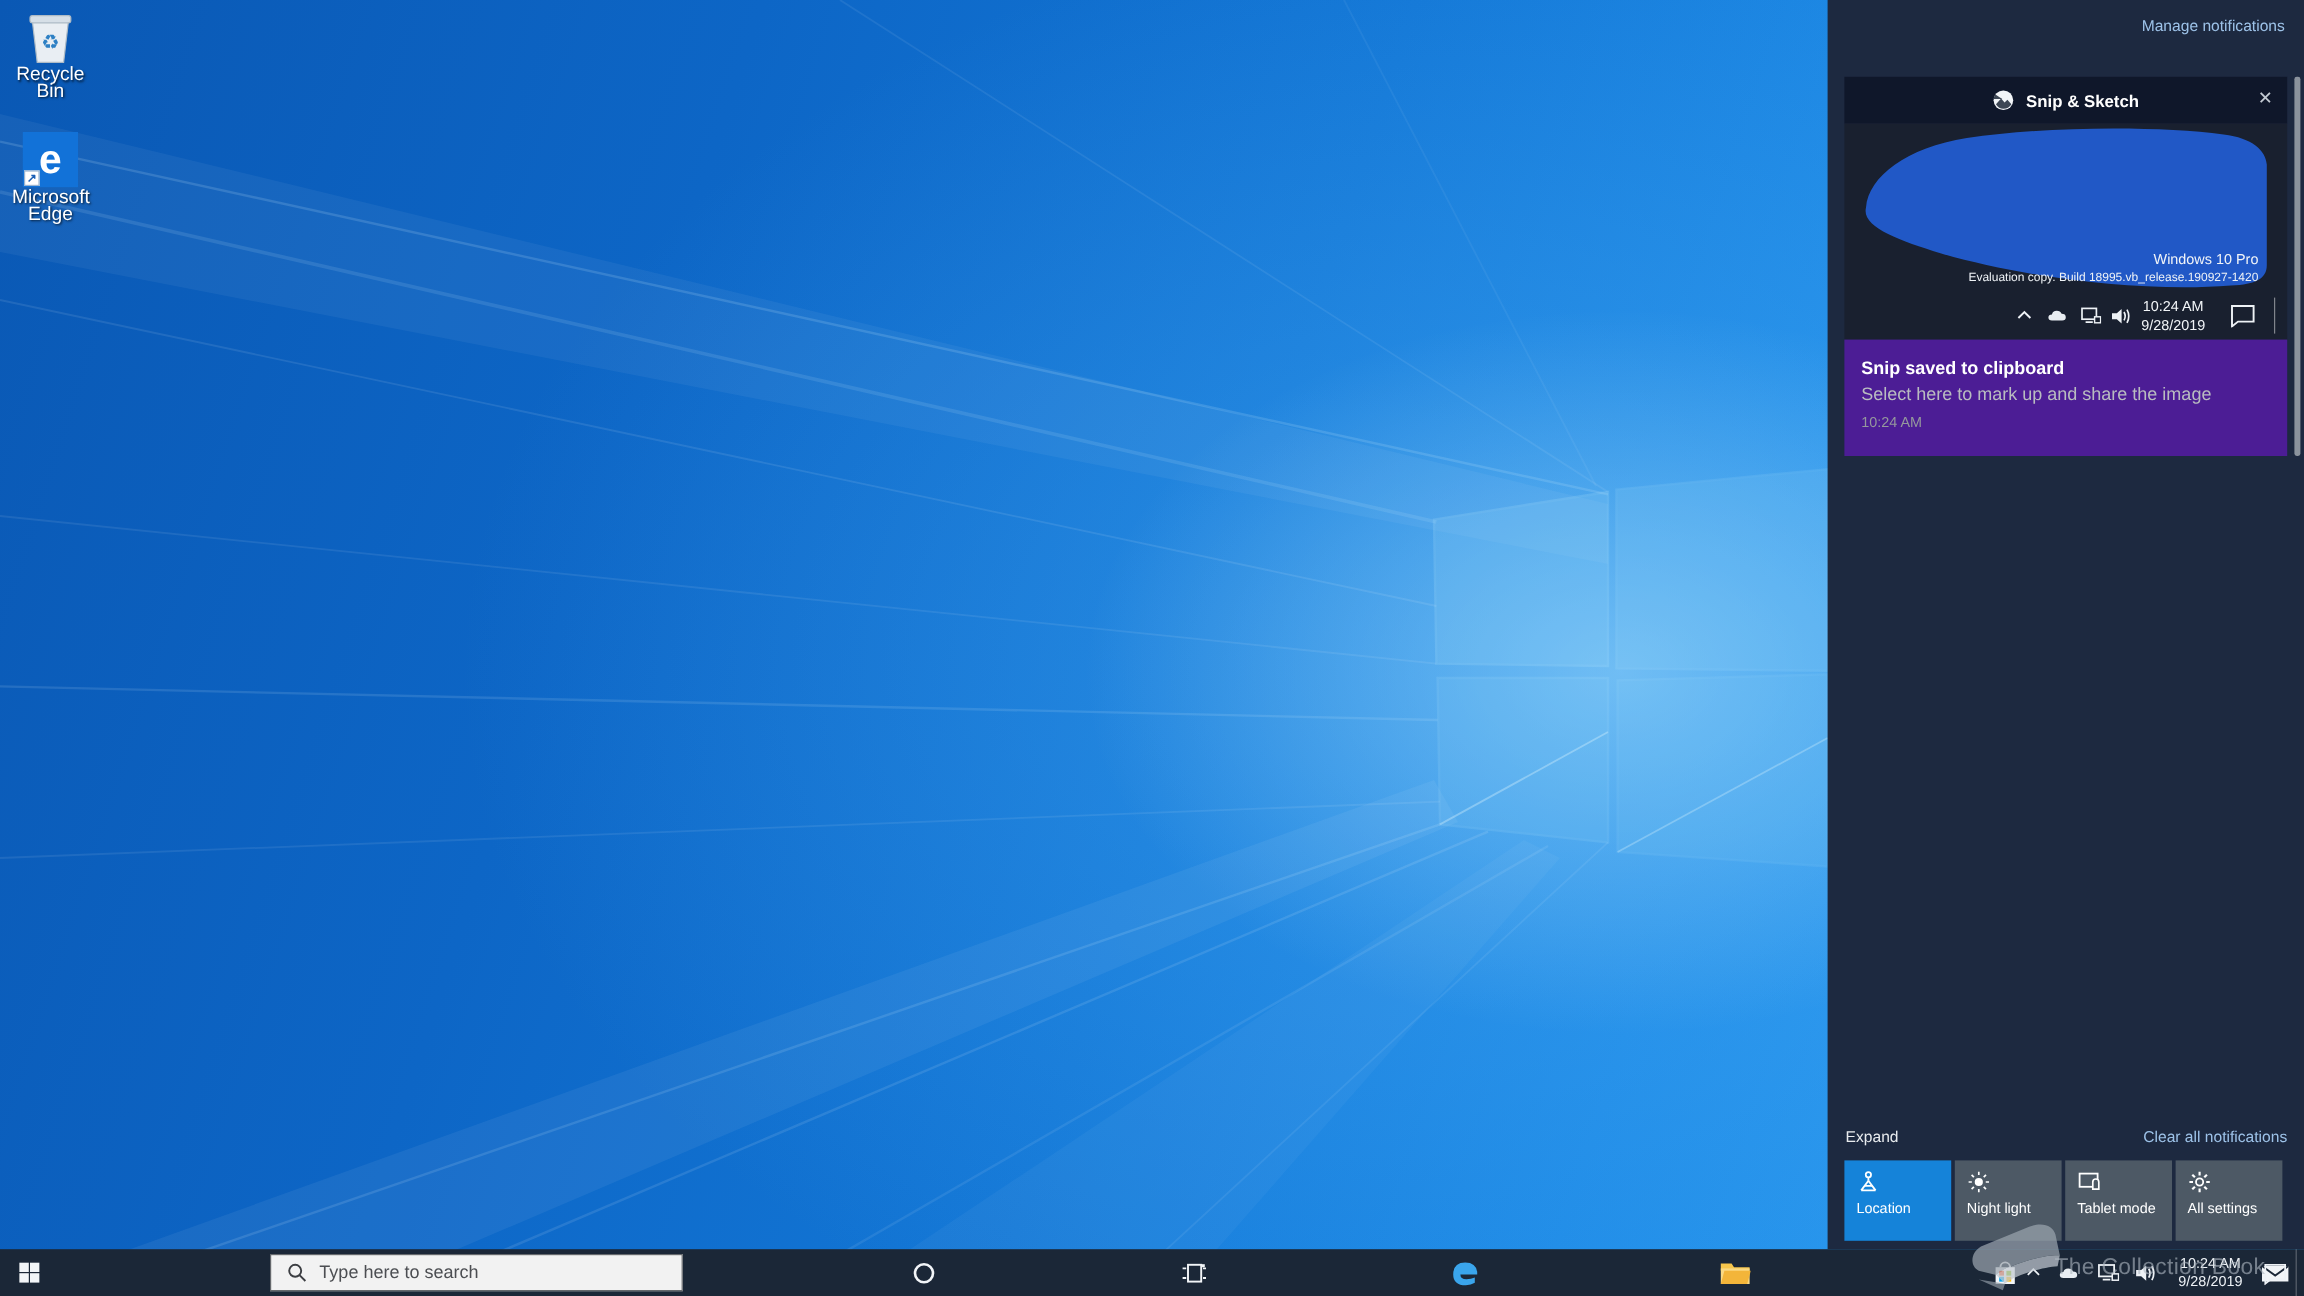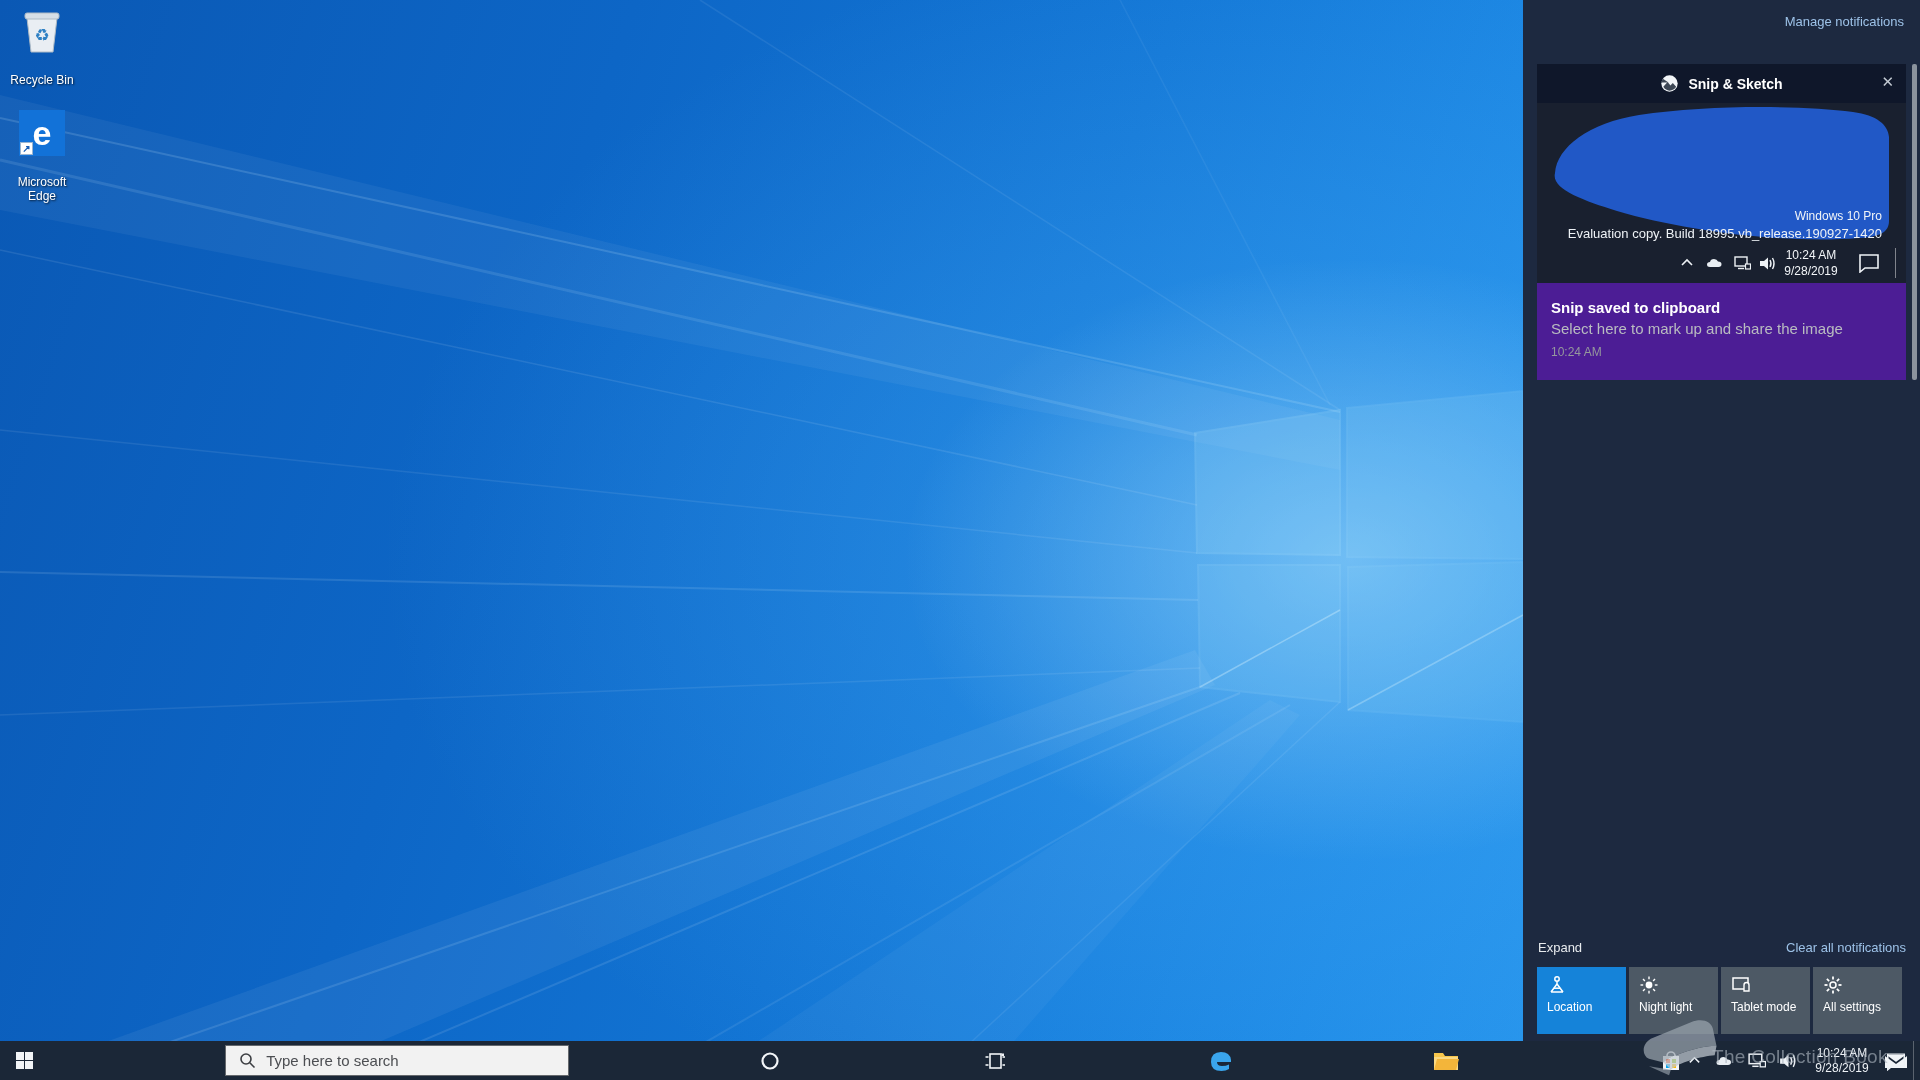--- a/index.html
+++ b/index.html
@@ -16,21 +16,21 @@
       radial-gradient(620px 420px at 1350px 560px, rgba(190,235,255,.45), rgba(190,235,255,0) 72%),
       radial-gradient(1250px 860px at 1320px 560px, rgba(70,170,245,.50), rgba(70,170,245,0) 75%),
       linear-gradient(108deg, #0a58b4 0%, #0d66c6 28%, #1377d6 52%, #1d8ae6 72%, #2b9bf0 92%, #31a1f2 100%);
   }
   .wallpaper-fx { position:absolute; inset:0; }
 
   
   .desk-icon { position:absolute; width:84px; text-align:center; cursor:default; }
   .desk-icon .ic { display:block; margin:0 auto; }
   .desk-icon .lbl {
-    margin-top:19px; font-size:12px; color:#fff; line-height:14px;
+    margin-top:2px; font-size:16px; color:#fff; line-height:14px;
     text-shadow:1px 1px 2px rgba(0,0,0,.75);
   }
   .edge-tile { position:relative; width:46px; height:46px; margin:0 auto; background:#1272d8; display:flex; align-items:center; justify-content:center; }
   .edge-tile .e { color:#fff; font-size:34px; font-weight:bold; line-height:1; }
   .shortcut-arrow {
     position:absolute; left:1px; bottom:1px; width:13px; height:13px; background:#fff;
     display:flex; align-items:center; justify-content:center;
     font-size:10px; color:#1b5fb5; font-weight:bold; border:1px solid #9ab4d0;
   }
 
@@ -38,21 +38,21 @@
   .action-center { position:absolute; left:1523px; top:0; width:397px; height:1041px; background:#1d2940; }
   .ac-manage { position:absolute; top:14px; right:16px; font-size:13px; color:#9dc2e8; cursor:pointer; }
   .ac-card { position:absolute; left:14px; top:64px; width:369px; }
   .ac-card-header {
     position:relative; height:39px; background:#0f172a; display:flex; align-items:center; justify-content:center; gap:9px;
   }
   .ac-card-header .app { font-size:14px; font-weight:bold; color:#fff; }
   .ac-close { position:absolute; right:12px; top:9px; font-size:15px; color:#c3cad2; cursor:pointer; }
   .ac-thumb { position:relative; height:180px; background:#19202f; overflow:hidden; }
   .wm1 { position:absolute; right:24px; top:106px; font-size:12px; color:#f2f5f8; }
-  .wm2 { position:absolute; right:24px; top:123px; font-size:13px; color:#eef2f6; }
+  .wm2 { position:absolute; right:24px; top:123px; font-size:10px; color:#eef2f6; }
   .mini-tray { position:absolute; left:0; top:143px; width:369px; height:34px; color:#eef2f6; }
   .mini-tray svg { position:absolute; top:9px; }
   .mini-clock { position:absolute; left:238px; top:1px; width:72px; text-align:center; font-size:12px; line-height:16px; color:#f2f5f8; }
   .mini-divider { position:absolute; left:358px; top:2px; width:1px; height:30px; background:rgba(255,255,255,.45); }
   .ac-card-body { position:relative; height:97px; background:#4c1d95; padding:16px 14px 0 14px; cursor:pointer; }
   .ac-title { font-size:15px; font-weight:bold; color:#ffffff; }
   .ac-sub { margin-top:4px; font-size:15px; color:#b9bcc0; }
   .ac-time { margin-top:8px; font-size:12px; color:#95989d; }
   .ac-scroll { position:absolute; right:3px; top:64px; width:5px; height:316px; background:#8b939d; border-radius:2px; }
   .ac-expand { position:absolute; left:15px; top:940px; font-size:13px; color:#e8ebee; cursor:pointer; }

